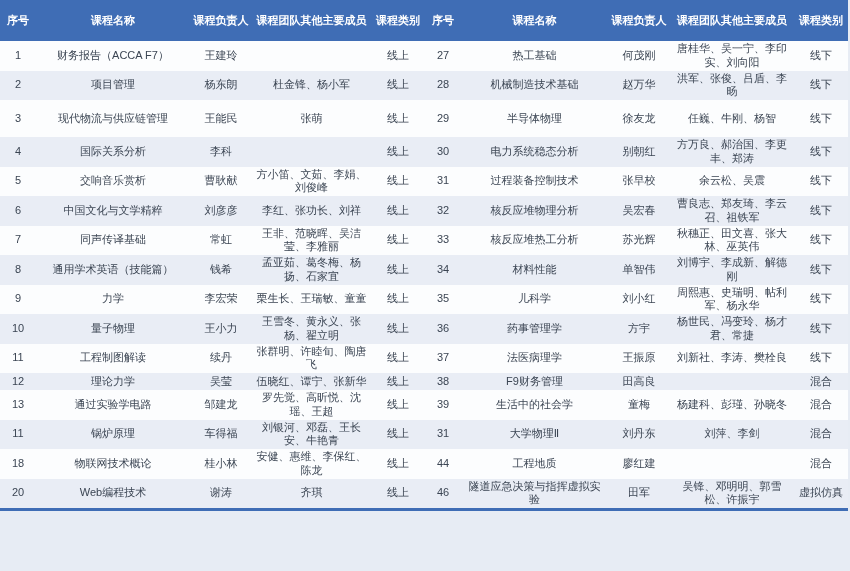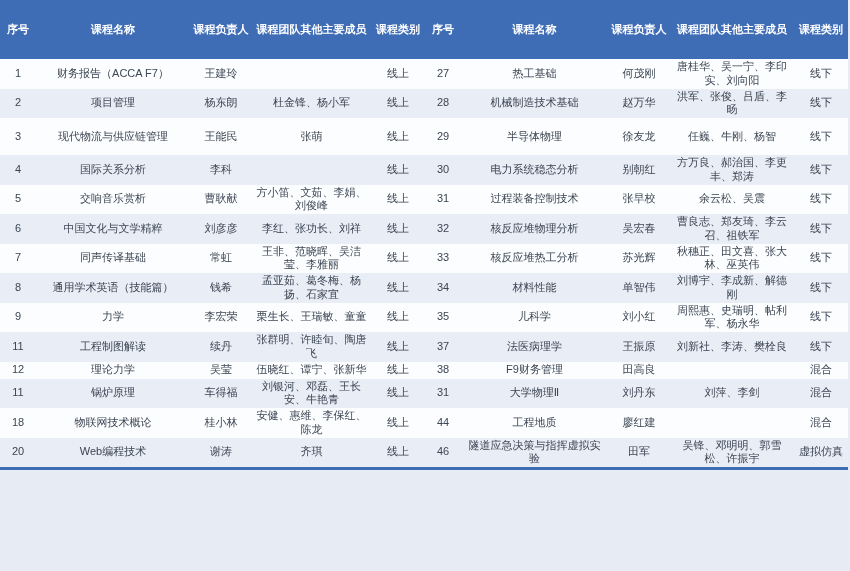--- a/index.html
+++ b/index.html
@@ -15,21 +15,21 @@
     border-collapse:collapse;
     table-layout:fixed;
     border-bottom:3px solid var(--accent,#3f6db5);
   }
   thead th{
     background:var(--accent,#3f6db5);
     color:#fff;
     font-size:11px;
     font-weight:bold;
     height:23px;
-    padding:18px 2px;
+    padding:9px 2px;
     white-space:nowrap;
     overflow:hidden;
   }
   tbody td{
     font-size:11px;
     color:#3b4553;
     text-align:center;
     vertical-align:middle;
     padding:1px 3px;
     line-height:1.25;
@@ -180,20 +180,32 @@
           <td>李宏荣</td>
           <td>栗生长、王瑞敏、童童</td>
           <td>线上</td>
           <td class="num">35</td>
           <td>儿科学</td>
           <td>刘小红</td>
           <td>周熙惠、史瑞明、帖利军、杨永华</td>
           <td>线下</td>
         </tr>
         <tr>
+          <td class="num">10</td>
+          <td>量子物理</td>
+          <td>王小力</td>
+          <td>王雪冬、黄永义、张杨、翟立明</td>
+          <td>线上</td>
+          <td class="num">36</td>
+          <td>药事管理学</td>
+          <td>方宇</td>
+          <td>杨世民、冯变玲、杨才君、常捷</td>
+          <td>线下</td>
+        </tr>
+        <tr>
           <td class="num">11</td>
           <td>工程制图解读</td>
           <td>续丹</td>
           <td>张群明、许睦旬、陶唐飞</td>
           <td>线上</td>
           <td class="num">37</td>
           <td>法医病理学</td>
           <td>王振原</td>
           <td>刘新社、李涛、樊栓良</td>
           <td>线下</td>
@@ -201,20 +213,32 @@
         <tr>
           <td class="num">12</td>
           <td>理论力学</td>
           <td>吴莹</td>
           <td>伍晓红、谭宁、张新华</td>
           <td>线上</td>
           <td class="num">38</td>
           <td>F9财务管理</td>
           <td>田高良</td>
           <td></td>
+          <td>混合</td>
+        </tr>
+        <tr>
+          <td class="num">13</td>
+          <td>通过实验学电路</td>
+          <td>邹建龙</td>
+          <td>罗先觉、高昕悦、沈瑶、王超</td>
+          <td>线上</td>
+          <td class="num">39</td>
+          <td>生活中的社会学</td>
+          <td>童梅</td>
+          <td>杨建科、彭瑾、孙晓冬</td>
           <td>混合</td>
         </tr>
         <tr>
           <td class="num">11</td>
           <td>锅炉原理</td>
           <td>车得福</td>
           <td>刘银河、邓磊、王长安、牛艳青</td>
           <td>线上</td>
           <td class="num">31</td>
           <td>大学物理Ⅱ</td>

